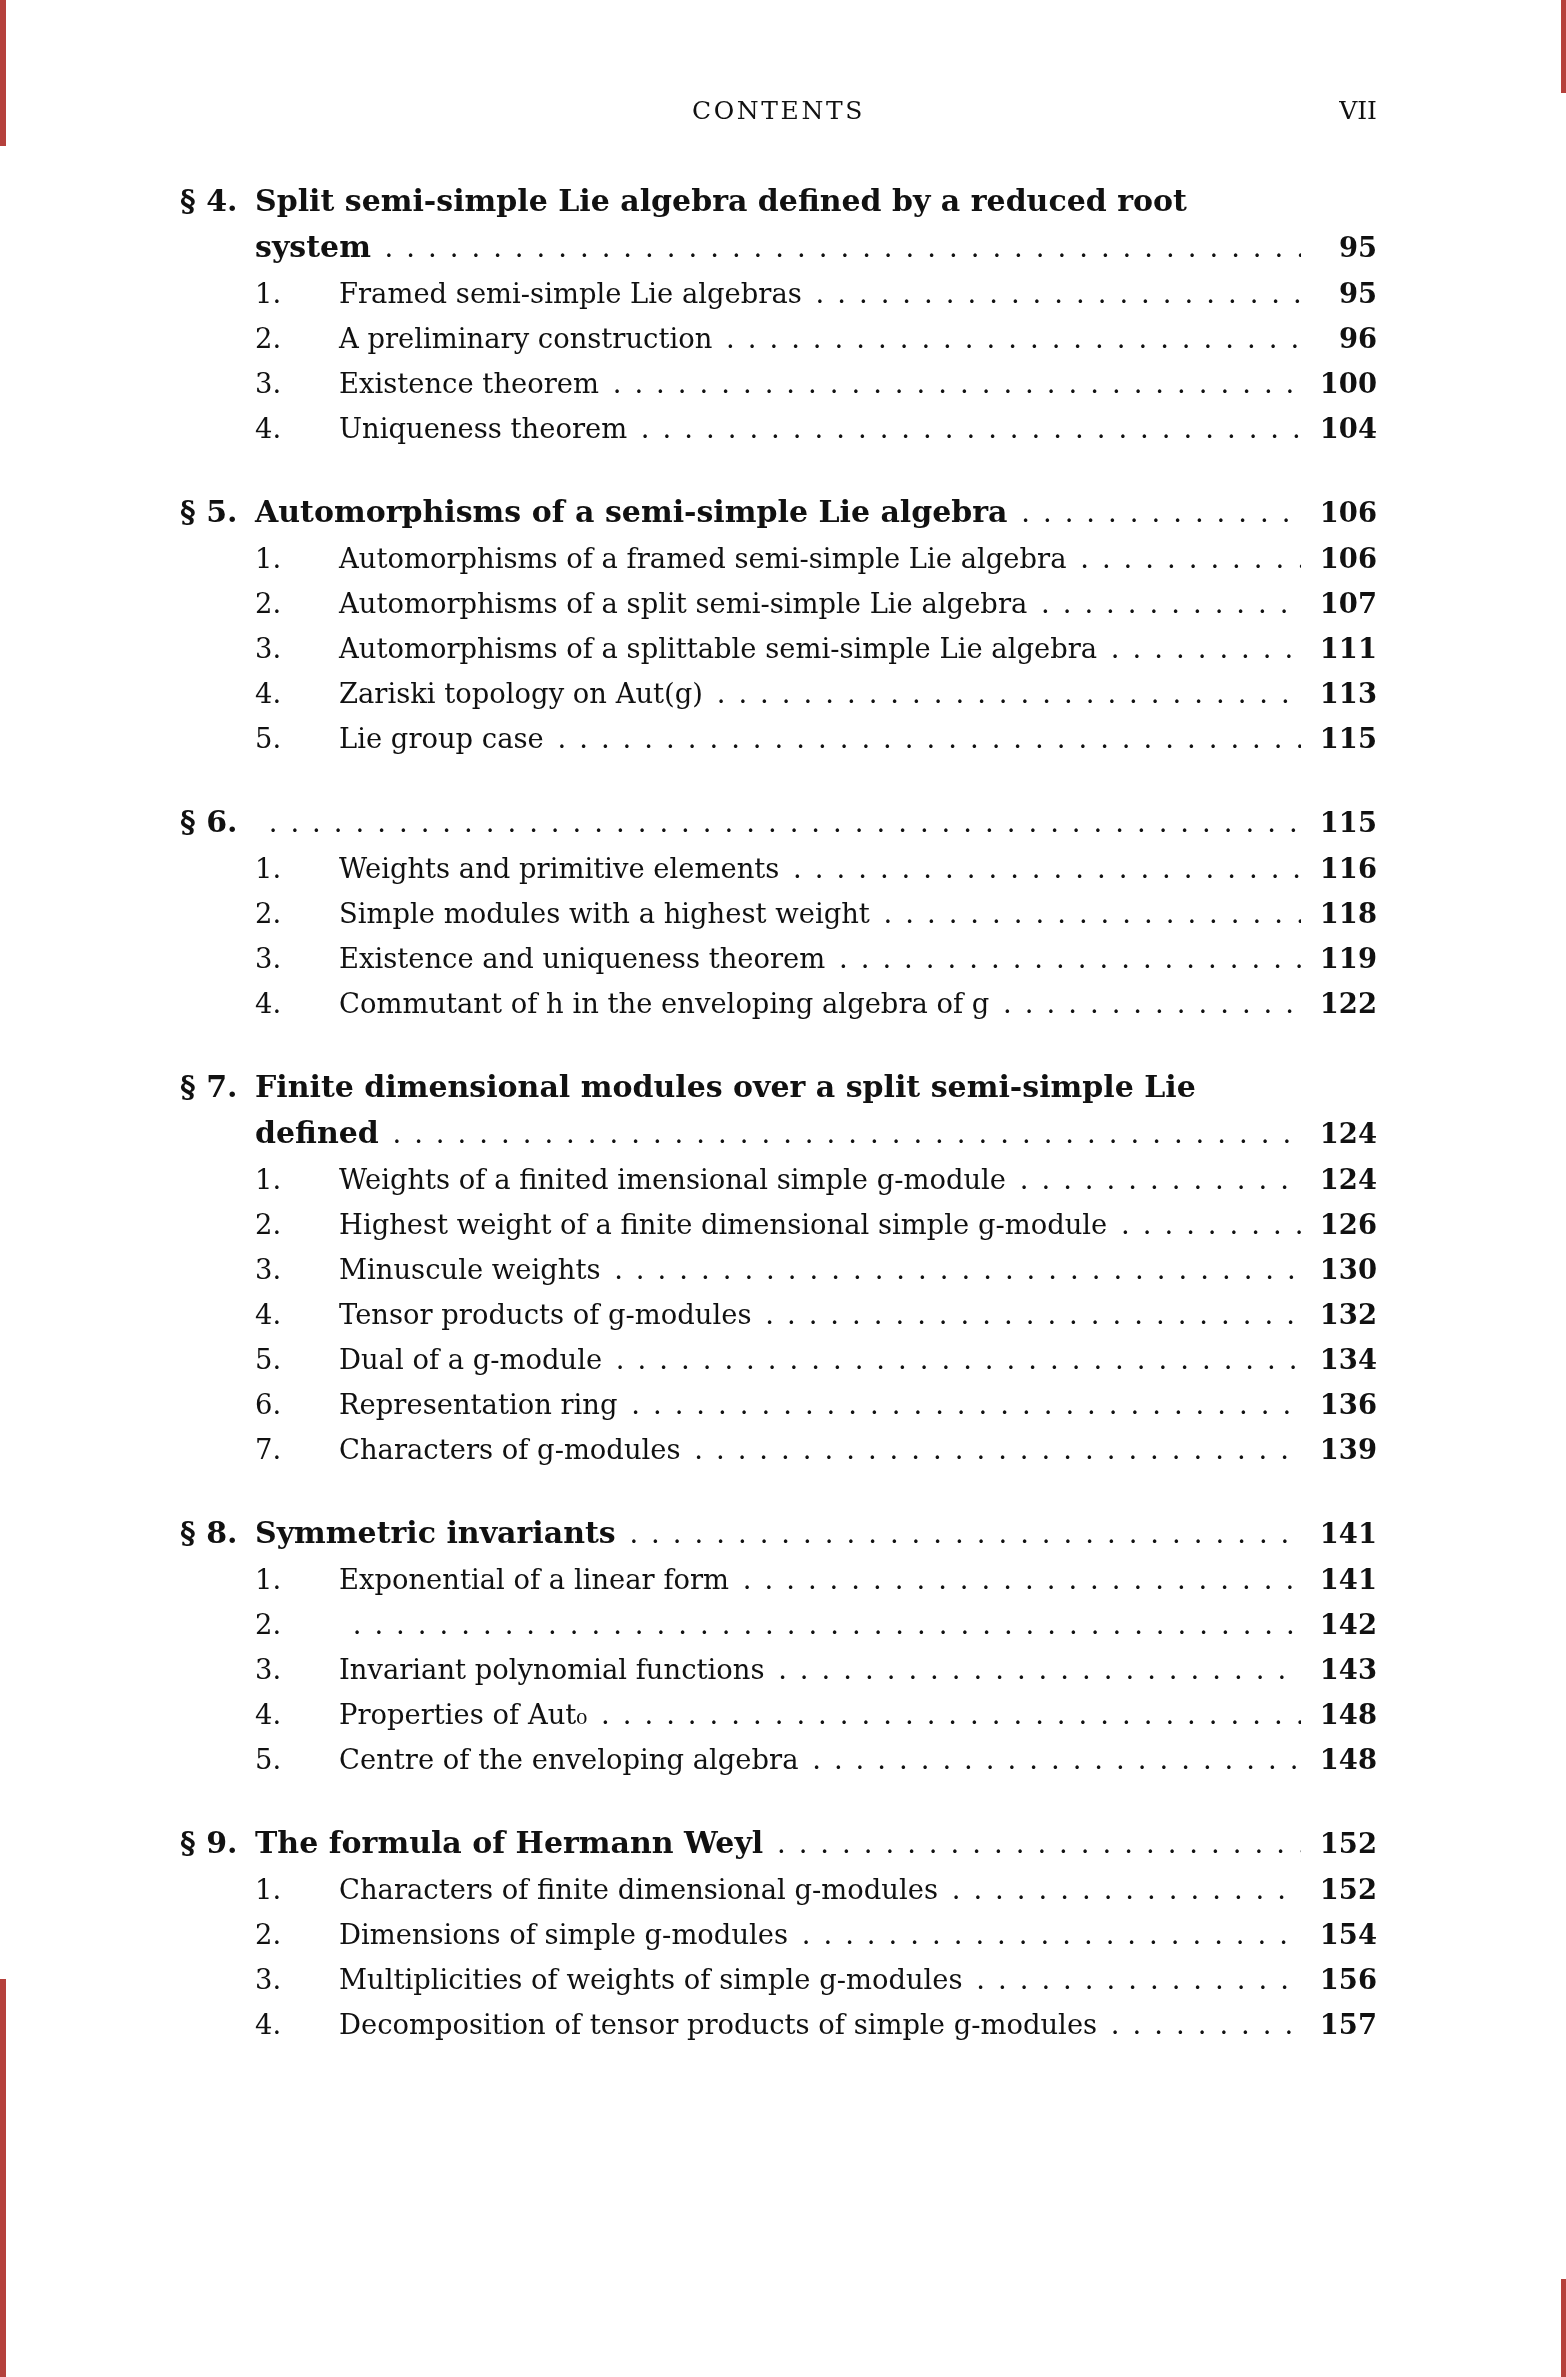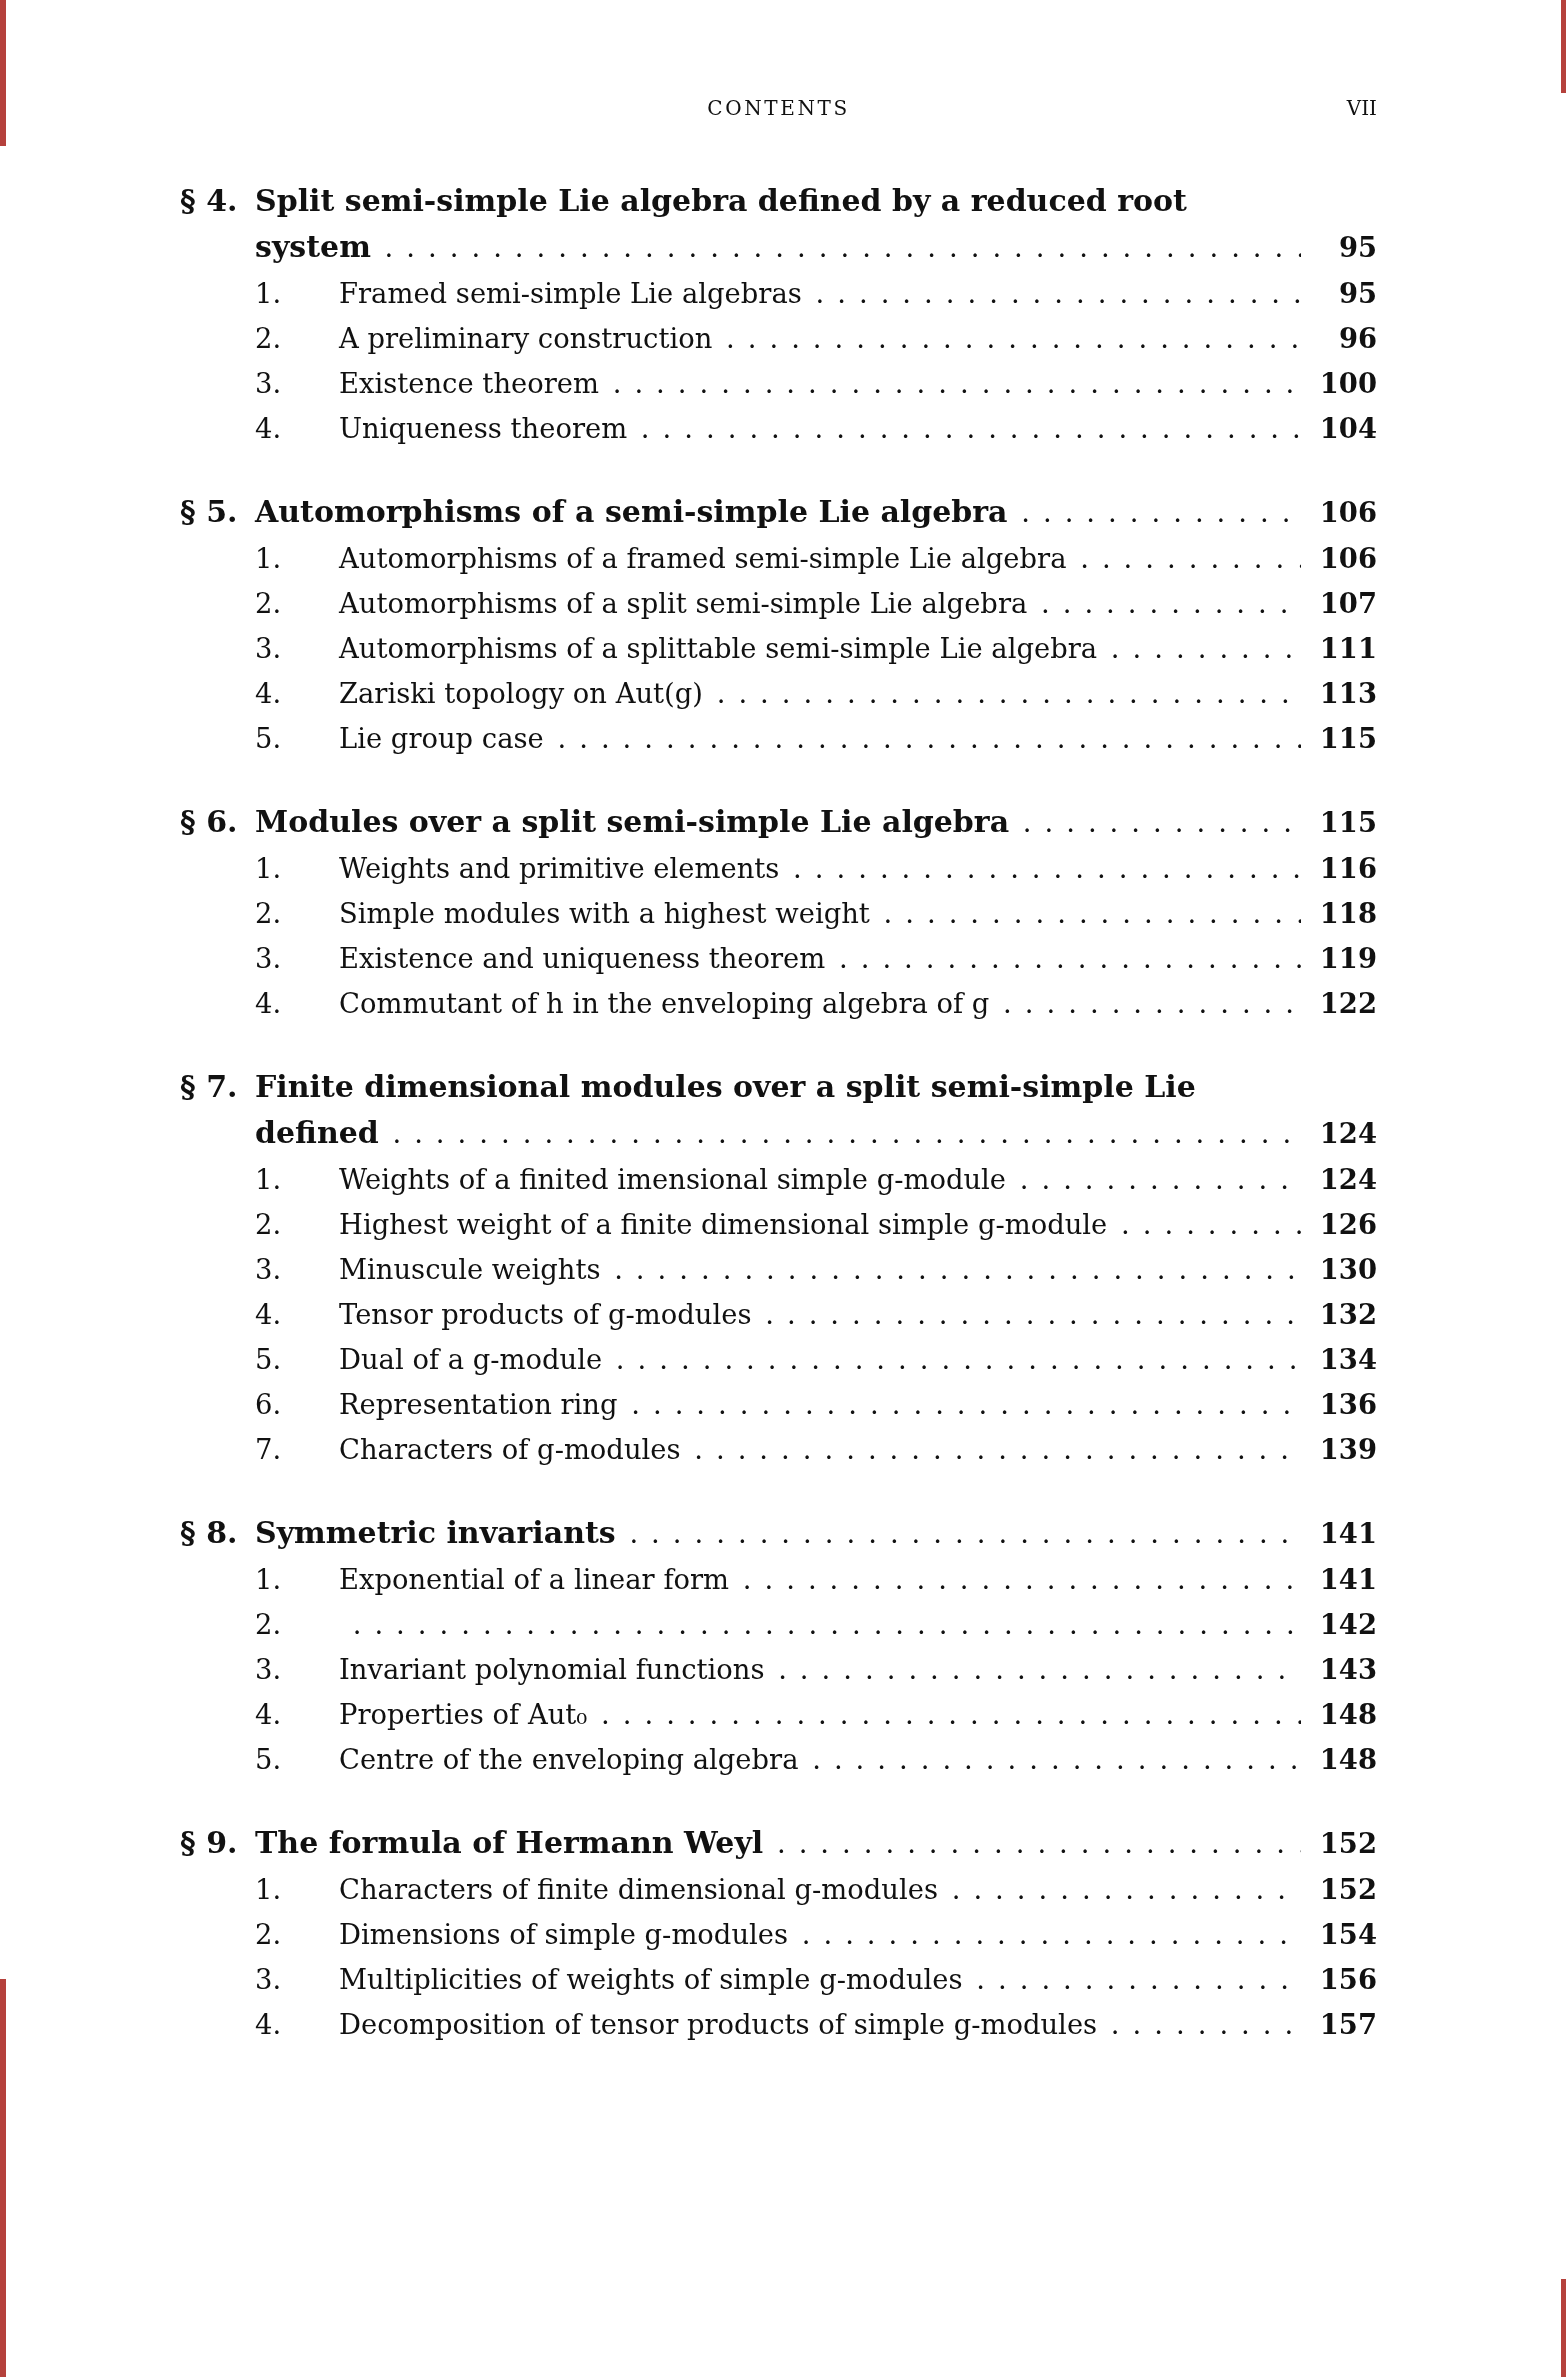--- a/index.html
+++ b/index.html
@@ -23,21 +23,21 @@
   }
   .edge.left-top    { left: 0;  top: 0;      height: 146px; }
   .edge.left-bot    { left: 0;  top: 1979px; height: 398px; }
   .edge.right-top   { right: 0; top: 0;      height: 93px; }
   .edge.right-bot   { right: 0; top: 2279px; height: 99px; }
 
   .page-header {
     position: relative;
     height: 46px;
     margin-bottom: 36px;
-    font-size: 20px;
+    font-size: 25px;
   }
   .page-header .run-title {
     position: absolute;
     left: 50%;
     transform: translateX(-50%);
     letter-spacing: 2.6px;
   }
   .page-header .folio {
     position: absolute;
     right: 0;
@@ -162,21 +162,20 @@
         <div class="row item">
           <span class="item-num">5.</span>
           <span class="item-text">Lie group case</span>
           <span class="leader"></span>
           <span class="page-num">115</span>
         </div>
       </div>
       <div class="section">
         <div class="row head-line1">
           <span class="secnum">§ 6.</span>
-          <span class="head-text">Modules over a split semi-simple Lie algebra</span>
           <span class="leader"></span>
           <span class="page-num">115</span>
         </div>
         <div class="row item">
           <span class="item-num">1.</span>
           <span class="item-text">Weights and primitive elements</span>
           <span class="leader"></span>
           <span class="page-num">116</span>
         </div>
         <div class="row item">

